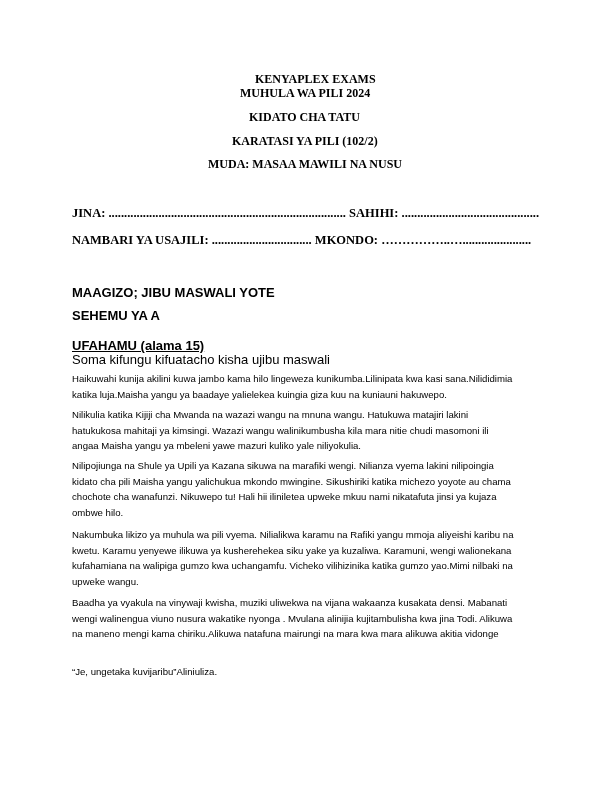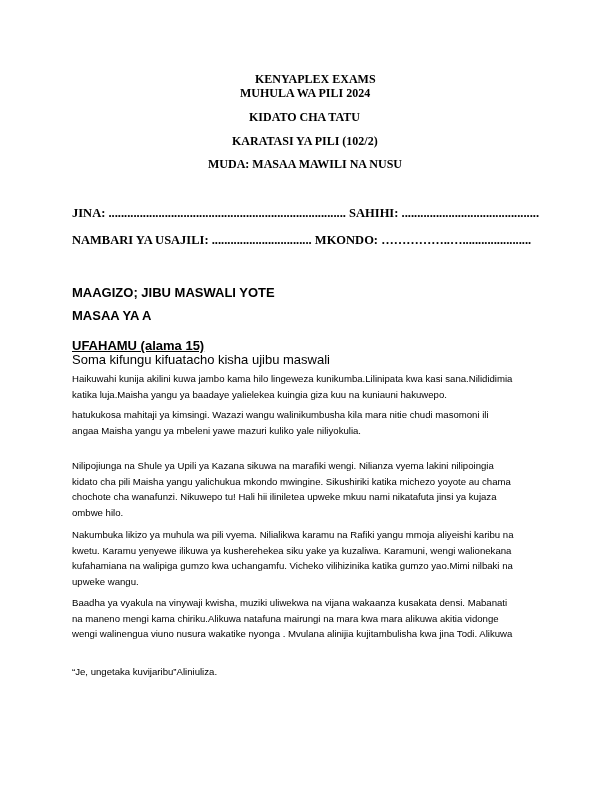--- a/index.html
+++ b/index.html
@@ -20,51 +20,52 @@
   <div class="hdr" style="left:255px; top:72px;">KENYAPLEX EXAMS</div>
   <div class="hdr" style="left:240px; top:86px;">MUHULA WA PILI 2024</div>
   <div class="hdr" style="left:249px; top:110px;">KIDATO CHA TATU</div>
   <div class="hdr" style="left:232px; top:134px;">KARATASI YA PILI (102/2)</div>
   <div class="hdr" style="left:208px; top:157px;">MUDA: MASAA MAWILI NA NUSU</div>
 
   <div class="field" style="top:206px;">JINA: ............................................................................ SAHIHI: ............................................</div>
   <div class="field" style="top:233px;">NAMBARI YA USAJILI: ................................ MKONDO: ……………..…......................</div>
 
   <div class="lbl" style="top:285px;">MAAGIZO; JIBU MASWALI YOTE</div>
-  <div class="lbl" style="top:308px;">MASAA YA A</div>
+  <div class="lbl" style="top:308px;">SEHEMU YA A</div>
   <div class="lbl u" style="top:330px;margin-top:8px;">UFAHAMU (alama 15)</div>
   <div class="lbl" style="top:352px; font-weight:normal;">Soma kifungu  kifuatacho kisha ujibu maswali</div>
 
   <div class="body-text" style="top:371px;">
     <span class="line">Haikuwahi kunija akilini kuwa jambo kama hilo lingeweza kunikumba.Lilinipata kwa kasi sana.Nilididimia</span>
     <span class="line">katika luja.Maisha yangu ya baadaye yalielekea kuingia giza kuu na kuniauni hakuwepo.</span>
   </div>
 
   <div class="body-text" style="top:407px;">
+    <span class="line">Nilikulia katika Kijiji cha Mwanda na wazazi wangu na mnuna wangu. Hatukuwa matajiri lakini</span>
     <span class="line">hatukukosa mahitaji ya kimsingi. Wazazi wangu walinikumbusha kila mara nitie chudi masomoni ili</span>
     <span class="line">angaa Maisha yangu ya mbeleni yawe mazuri kuliko yale niliyokulia.</span>
   </div>
 
   <div class="body-text" style="top:458px;">
     <span class="line">Nilipojiunga na Shule ya Upili ya Kazana sikuwa na marafiki wengi. Nilianza vyema lakini nilipoingia</span>
     <span class="line">kidato cha pili Maisha yangu yalichukua mkondo mwingine. Sikushiriki katika michezo yoyote au chama</span>
     <span class="line">chochote cha wanafunzi. Nikuwepo tu! Hali hii iliniletea upweke mkuu nami nikatafuta jinsi ya kujaza</span>
     <span class="line">ombwe hilo.</span>
   </div>
 
   <div class="body-text" style="top:527px;">
     <span class="line">Nakumbuka likizo ya muhula wa pili vyema. Nilialikwa karamu na Rafiki yangu mmoja aliyeishi karibu na</span>
     <span class="line">kwetu. Karamu yenyewe ilikuwa ya kusherehekea siku yake ya kuzaliwa. Karamuni, wengi walionekana</span>
     <span class="line">kufahamiana na walipiga gumzo kwa uchangamfu. Vicheko vilihizinika katika gumzo yao.Mimi nilbaki na</span>
     <span class="line">upweke wangu.</span>
   </div>
 
   <div class="body-text" style="top:595px;">
     <span class="line">Baadha ya vyakula na vinywaji kwisha, muziki uliwekwa na vijana wakaanza kusakata densi. Mabanati</span>
+    <span class="line">wengi walinengua viuno nusura wakatike nyonga . Mvulana alinijia kujitambulisha kwa jina Todi. Alikuwa</span>
     <span class="line">na maneno mengi kama chiriku.Alikuwa natafuna mairungi na mara kwa mara alikuwa akitia vidonge</span>
-    <span class="line">wengi walinengua viuno nusura wakatike nyonga . Mvulana alinijia kujitambulisha kwa jina Todi. Alikuwa</span>
   </div>
 
   <div class="body-text" style="top:664px;">
     <span class="line">“Je, ungetaka kuvijaribu”Aliniuliza.</span>
   </div>
 
 </div>
 
 </body></html>

